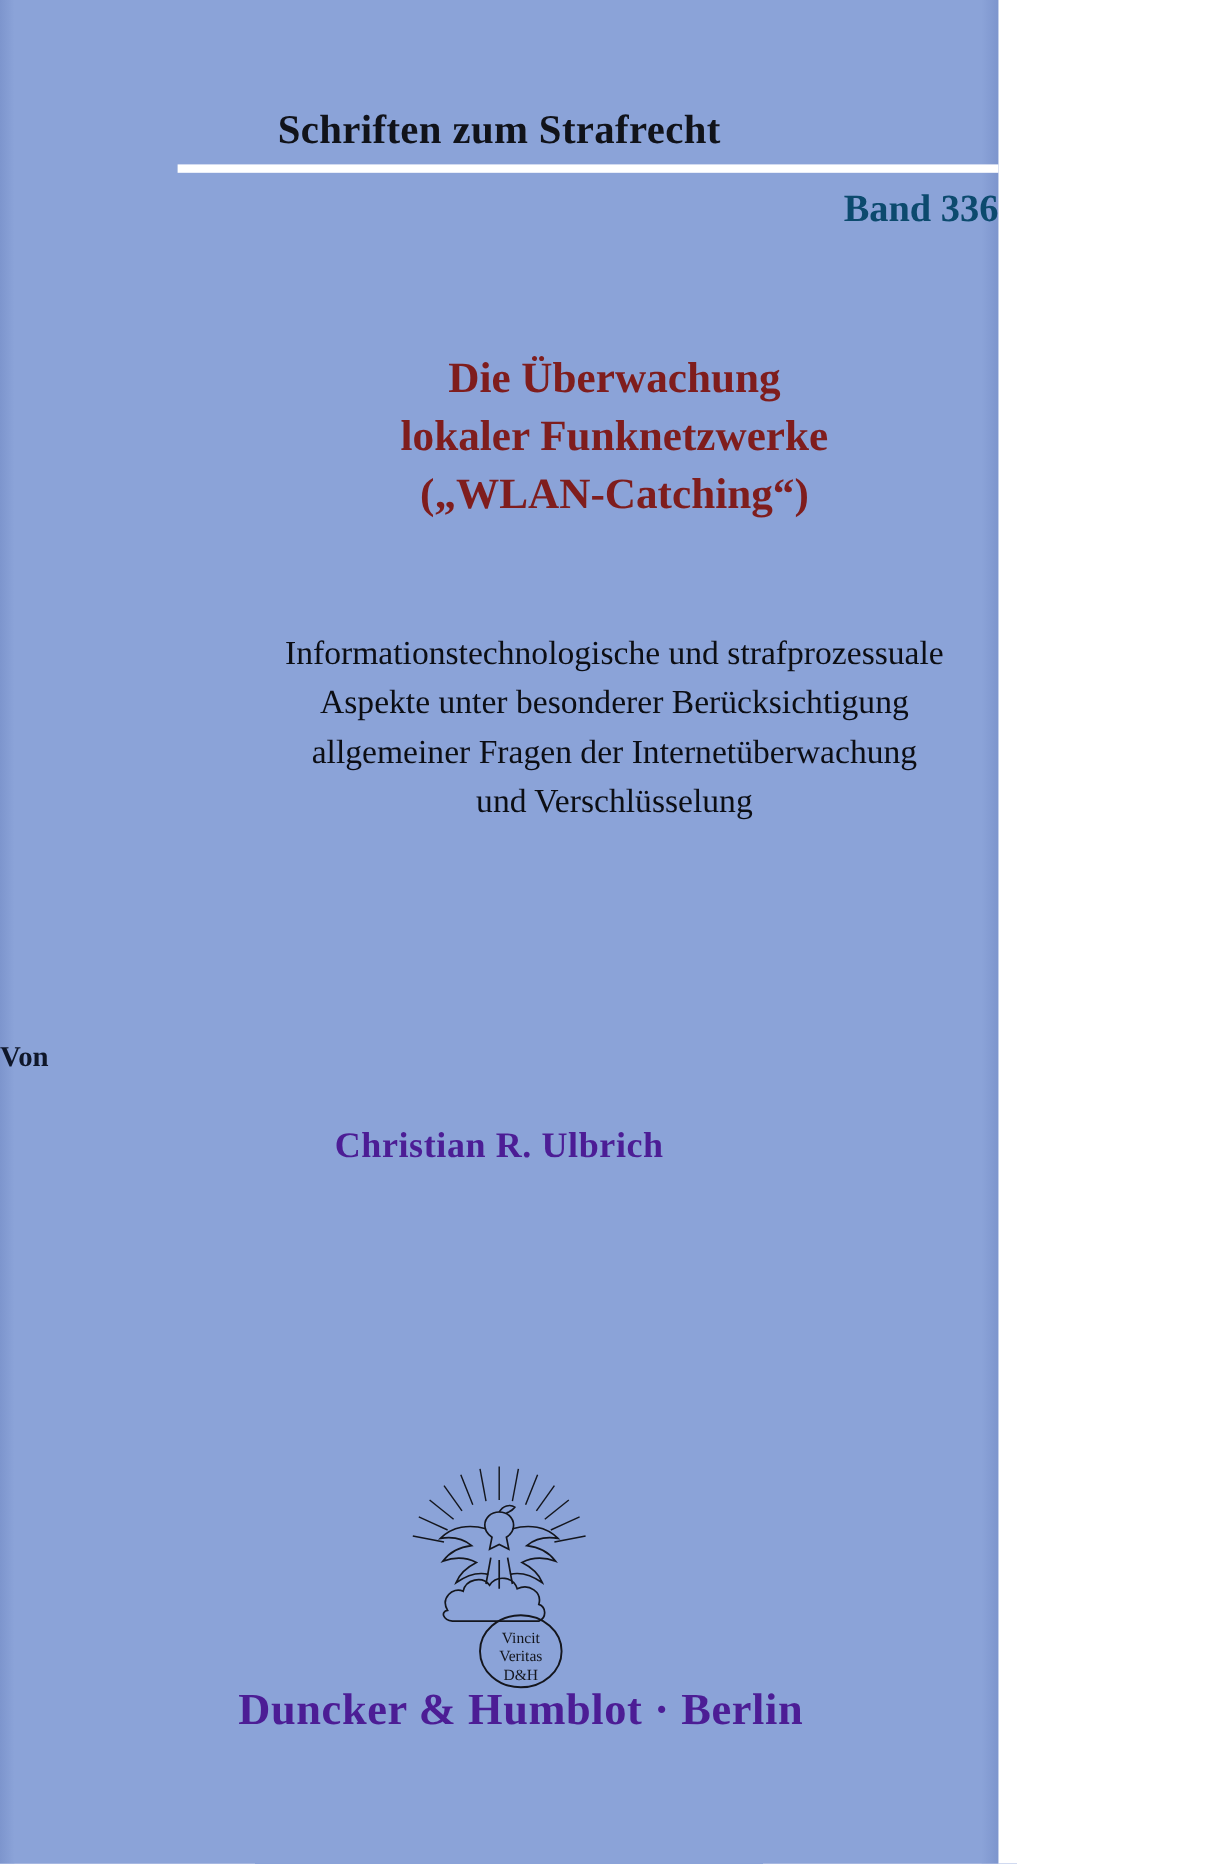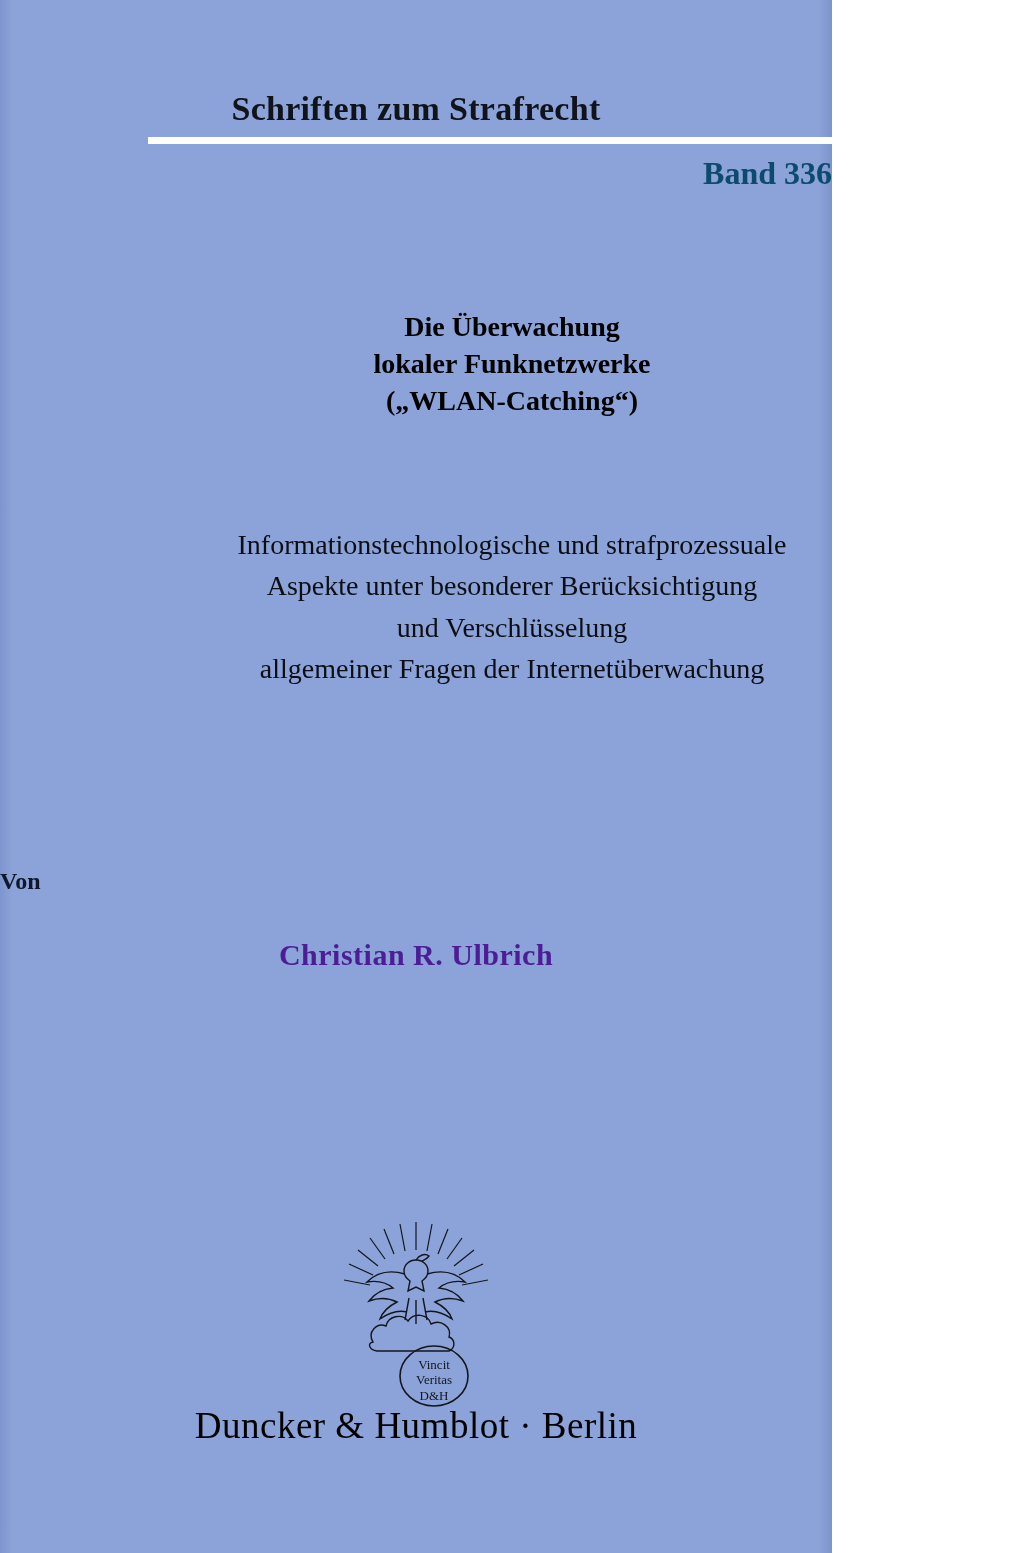--- a/index.html
+++ b/index.html
@@ -63,25 +63,24 @@
     font-size: 32px;
     font-weight: bold;
     color: #0c4a6e;
   }
   .title {
     position: absolute;
     top: 292px;
     left: 90px;
     width: 844px;
     text-align: center;
-    font-size: 28px;
+    font-size: 36px;
     font-weight: bold;
     line-height: 1.33;
-    color: #000000;
-    margin-top: 16px;
+    color: #7f1d1d;
   }
   .title .line {
     display: block;
   }
   .subtitle {
     position: absolute;
     top: 524px;
     left: 110px;
     width: 804px;
     text-align: center;
@@ -127,23 +126,24 @@
     width: 190px;
     height: 200px;
   }
   .publisher {
     position: absolute;
     top: 1404px;
     left: 0;
     width: 100%;
     text-align: center;
     font-size: 37px;
-    font-weight: normal;
-    color: #000000;
+    font-weight: bold;
+    color: #4c1d95;
     letter-spacing: 0.5px;
+    padding-left: 18px;
   }
 </style>
 </head>
 <body>
 
 <div class="cover">
 
   <div class="edge-left"></div>
   <div class="edge-right"></div>
 
@@ -155,22 +155,22 @@
 
   <div class="title">
     <span class="line">Die Überwachung</span>
     <span class="line">lokaler Funknetzwerke</span>
     <span class="line">(„WLAN-Catching“)</span>
   </div>
 
   <div class="subtitle">
     <span class="line">Informationstechnologische und strafprozessuale</span>
     <span class="line">Aspekte unter besonderer Berücksichtigung</span>
+    <span class="line">allgemeiner Fragen der Internetüberwachung</span>
     <span class="line">und Verschlüsselung</span>
-    <span class="line">allgemeiner Fragen der Internetüberwachung</span>
   </div>
 
   <div class="byword">Von</div>
 
   <div class="author">Christian R. Ulbrich</div>
 
   <div class="logo">
     <svg viewBox="0 0 190 200" xmlns="http://www.w3.org/2000/svg" aria-hidden="true">
       <g fill="none" stroke="#14161d" stroke-width="1.4">
 

